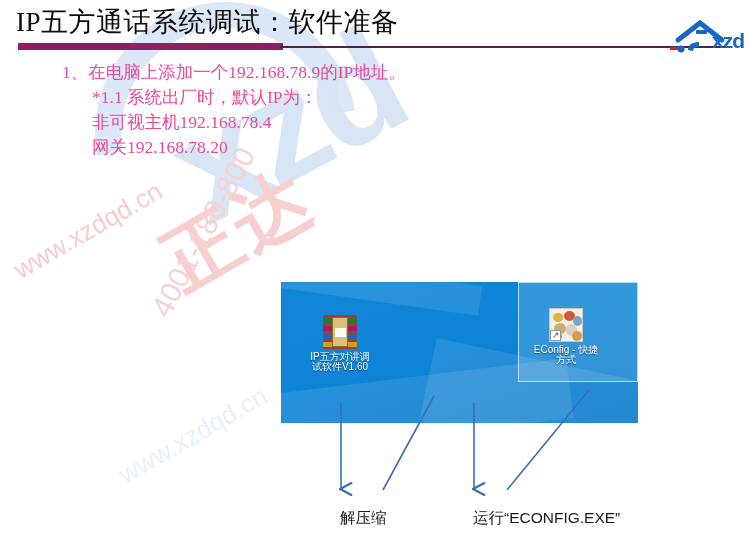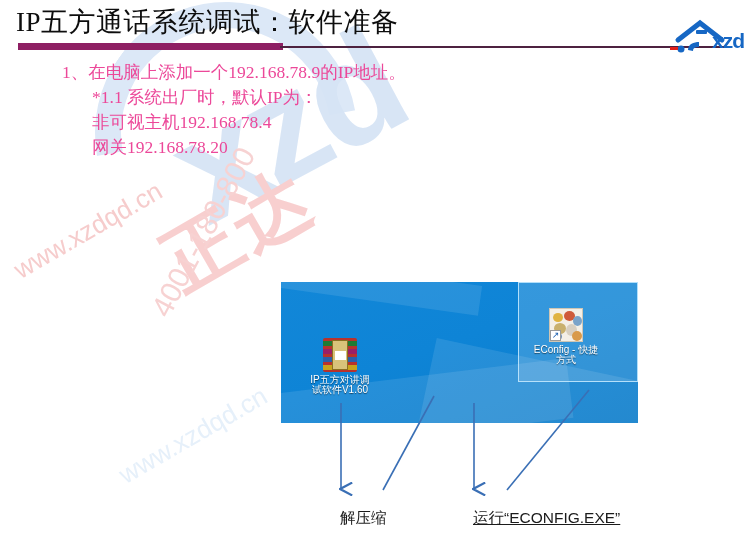--- a/index.html
+++ b/index.html
@@ -218,21 +218,21 @@
   }
   .desk-icon .label {
     font-family: "Liberation Sans", sans-serif;
     font-size: 10px;
     line-height: 9.5px;
     color: #ffffff;
     text-shadow: 0 1px 1px rgba(0,0,0,.55);
     word-break: break-all;
     padding: 0 3px;
   }
-  #desk-icon-rar  { left: 22px;  top: 33px; margin-top: 23px; }
+  #desk-icon-rar  { left: 22px;  top: 33px; }
   #desk-icon-folder { left: 137px; top: 33px; }
   #desk-icon-econfig { left: 248px; top: 26px; }
 
   
   .rar-icon { background: #b8322c; border-radius: 2px; overflow: hidden; }
   .rar-icon i { position: absolute; display: block; }
   .rar-b1 { left:0; top:3px; width:34px; height:5px; background:#1f7a33; }
   .rar-b2 { left:0; top:11px; width:34px; height:5px; background:#9a1f66; }
   .rar-b3 { left:0; top:19px; width:34px; height:5px; background:#2d5fa8; }
   .rar-b4 { left:0; top:27px; width:34px; height:5px; background:#c8a21c; }
@@ -267,21 +267,21 @@
   
   #callout-layer { position:absolute; inset:0; z-index:4; pointer-events:none; }
   .callout-label {
     position: absolute;
     font-family: "Liberation Sans", "DejaVu Sans", sans-serif;
     font-size: 15.5px;
     color: #1b1b1b;
     white-space: nowrap;
   }
   #callout-label-extract { left: 340px; top: 508px; }
-  #callout-label-run     { left: 473px; top: 508px; text-decoration: underline; }
+  #callout-label-run     { left: 473px; top: 508px; }
 </style>
 </head>
 <body>
 
 <div id="watermark-layer">
   <div class="wm-arc"></div>
   <div class="wm-xzd-big">xzd</div>
   <div class="wm-red-cn wm-red-1">正达</div>
   <div class="wm-red-cn wm-red-2">梯通</div>
   <div class="wm-url wm-url-1">www.xzdqd.cn</div>

